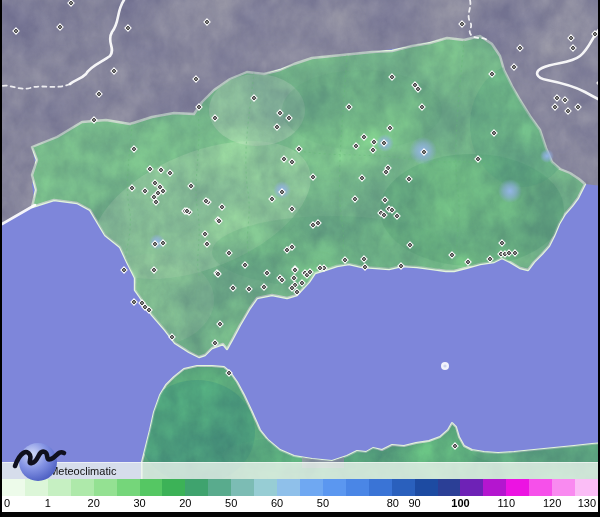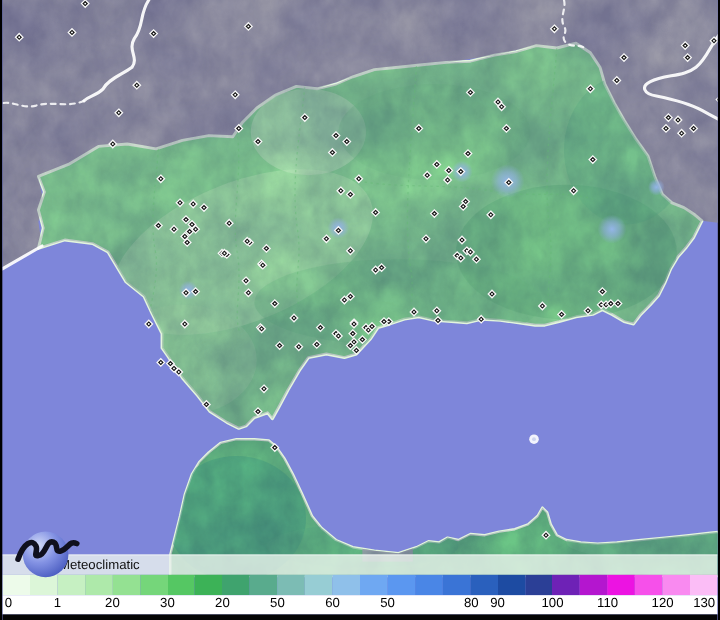--- a/index.html
+++ b/index.html
@@ -705,21 +705,21 @@
       <span style="left: 2px;">0</span>
       <span style="left: 7.69231%;">1</span>
       <span style="left: 15.3846%;">20</span>
       <span style="left: 23.0769%;">30</span>
       <span style="left: 30.7692%;">20</span>
       <span style="left: 38.4615%;">50</span>
       <span style="left: 46.1538%;">60</span>
       <span style="left: 53.8462%;">50</span>
       <span style="left: 61.5385%; padding-left: 48px;">80</span>
       <span style="left: 69.2308%;">90</span>
-      <span style="left: 76.9231%;">100</span>
+      <span style="left: 76.9231%; font-weight: bold;">100</span>
       <span style="left: 84.6154%;">110</span>
       <span style="left: 92.3077%;">120</span>
       <span style="left: calc(100% - 2px);">130</span>
     </div>
   <div id="bottomstrip" class="bar"></div>
 
   <svg id="logo" width="60" height="50" viewBox="0 0 60 50">
     <circle cx="29" cy="26" r="19" fill="url(#sphereGrad)"></circle>
     <path d="M6,30 C11,16 18,13 21,19 C23,23 18,28 23,27 C30,26 29,13 36,16 C40,18 36,25 42,23 C48,21 49,14 55,17" fill="none" stroke="#10101e" stroke-width="4.6" stroke-linecap="round"></path>
   </svg>

